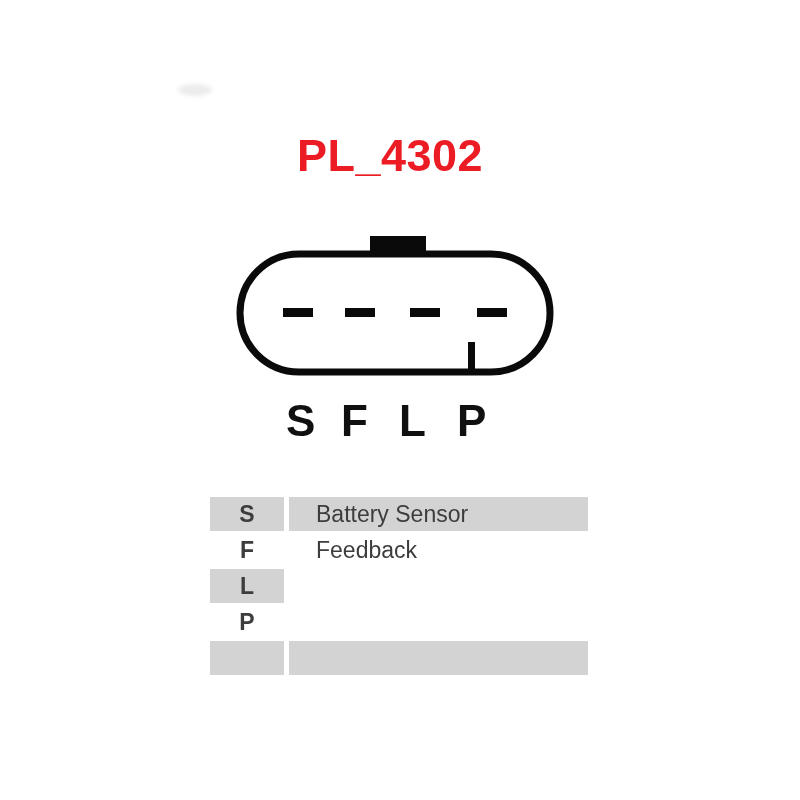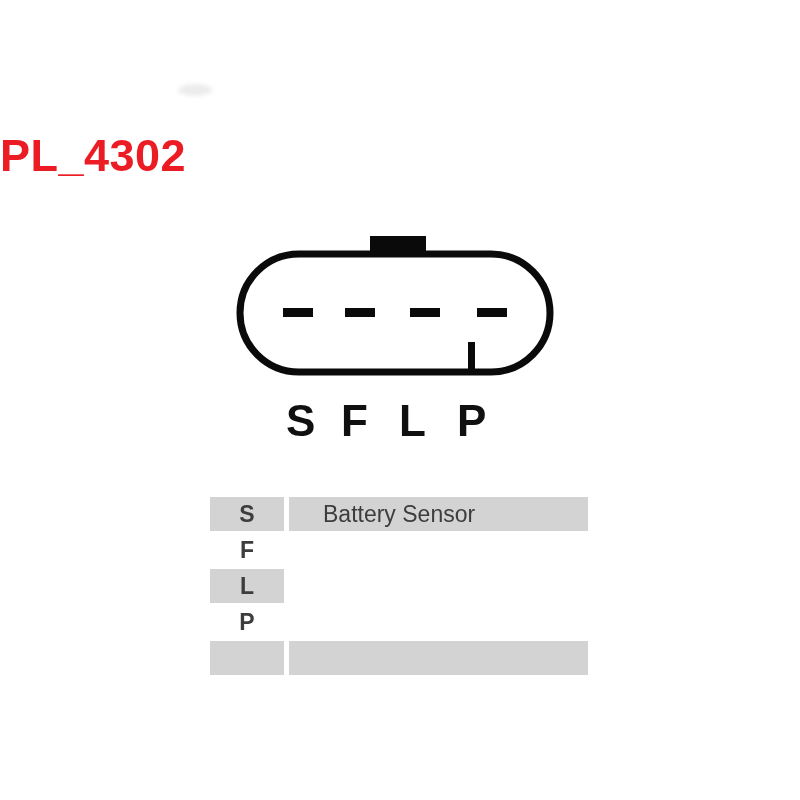--- a/index.html
+++ b/index.html
@@ -6,41 +6,41 @@
   body { width: 800px; height: 800px; font-family: "Liberation Sans", sans-serif; }
   .page { position: relative; width: 800px; height: 800px; background: #ffffff; overflow: hidden; }
 
   .watermark-smudge {
     position: absolute; left: 178px; top: 84px; width: 34px; height: 12px;
     background: #c9c9c9; opacity: .35; border-radius: 50%; filter: blur(2px);
   }
 
   .title {
     position: absolute; top: 130px; left: 0; width: 780px; margin: 0;
-    text-align: left; font-size: 45px; font-weight: bold; color: #ec1c24;
+    text-align: center; font-size: 45px; font-weight: bold; color: #ec1c24;
     letter-spacing: 0.5px;
   }
 
   .connector-wrap { position: absolute; left: 235px; top: 230px; width: 320px; height: 150px; }
   .connector-wrap svg { display: block; }
 
   .pin-letter { position: absolute; top: 396px; font-size: 44px; font-weight: bold; color: #101010; }
   .pl0 { left: 286px; }
   .pl1 { left: 341px; }
   .pl2 { left: 399px; }
   .pl3 { left: 457px; }
 
   .pin-table { position: absolute; left: 210px; top: 497px; width: 378px; }
   .pin-row { display: flex; gap: 5px; margin-bottom: 2px; height: 34px; }
   .cell-letter {
     width: 74px; text-align: center; font-weight: bold; font-size: 23px;
     line-height: 34px; color: #3d3d3d;
   }
   .cell-label {
-    flex: 1; padding-left: 34px; font-size: 23px; line-height: 34px; color: #3d3d3d;
+    flex: 1; padding-left: 27px; font-size: 23px; line-height: 34px; color: #3d3d3d;
   }
   .row-gray .cell-letter, .row-gray .cell-label { background: #d3d3d3; }
   .row-white .cell-letter, .row-white .cell-label { background: #ffffff; }
 </style>
 </head>
 <body>
 
 <div class="page">
 
   <div class="watermark-smudge"></div>
@@ -66,20 +66,21 @@
     <span class="pin-letter pl3">P</span>
   </div>
 
   <div class="pin-table">
     <div class="pin-row row-gray">
       <div class="cell-letter">S</div>
       <div class="cell-label">Battery Sensor</div>
     </div>
     <div class="pin-row row-white">
       <div class="cell-letter">F</div>
+      <div class="cell-label">Feedback</div>
     </div>
     <div class="pin-row row-gray">
       <div class="cell-letter">L</div>
     </div>
     <div class="pin-row row-white">
       <div class="cell-letter">P</div>
     </div>
     <div class="pin-row row-gray">
       <div class="cell-letter"></div>
       <div class="cell-label"></div>

